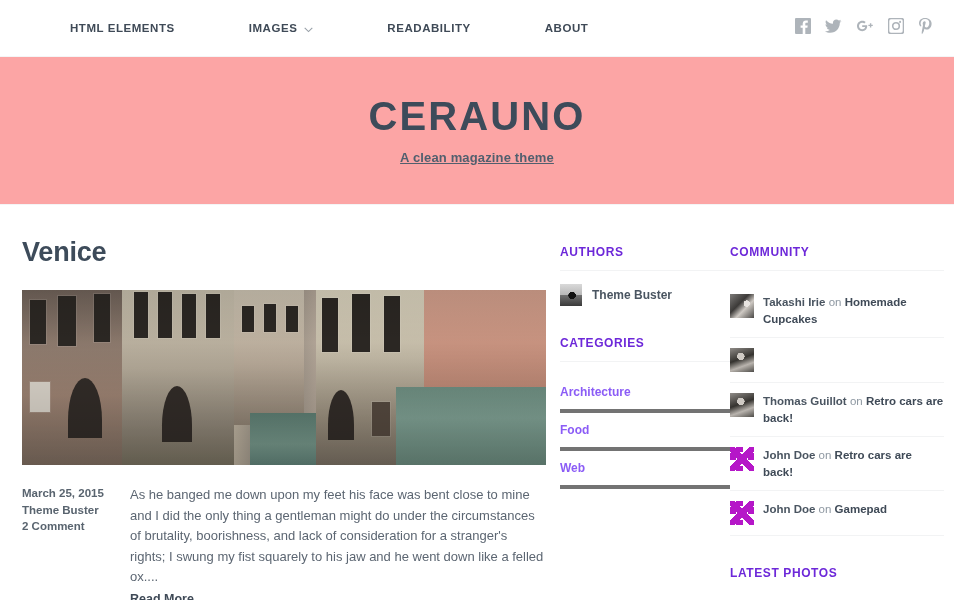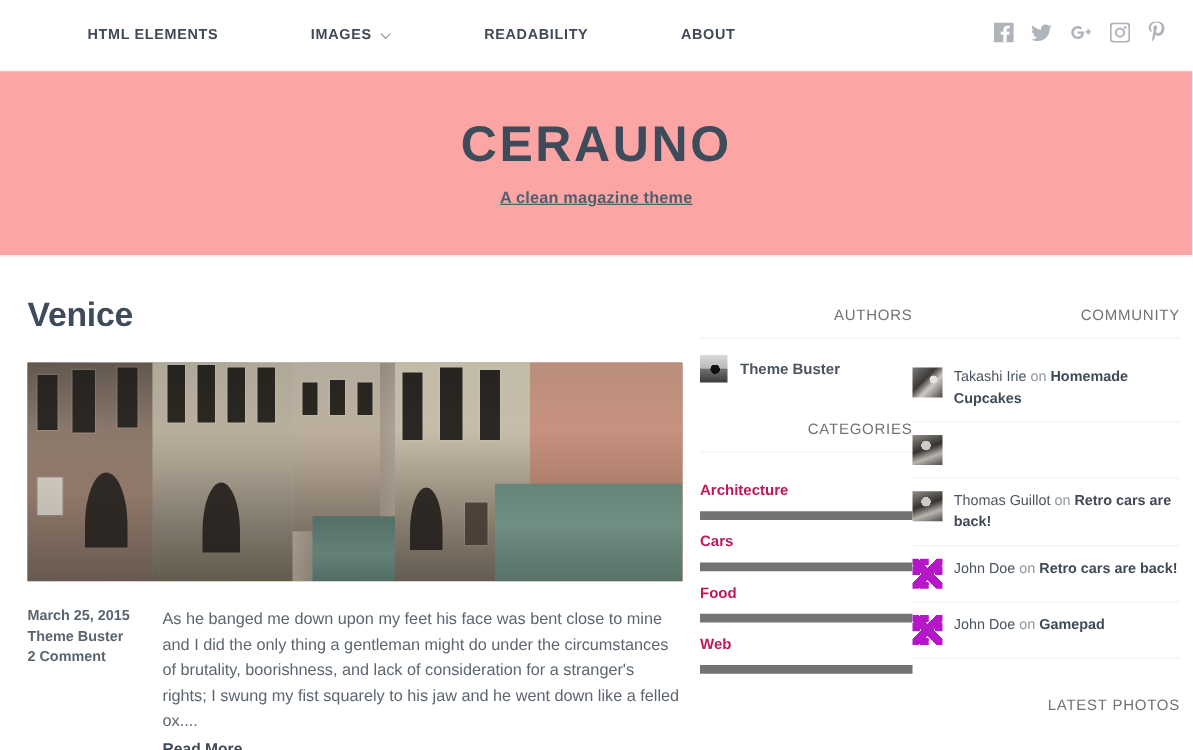--- a/index.html
+++ b/index.html
@@ -156,50 +156,49 @@
     font-weight: bold;
     color: #3f4a57;
     margin-top: 1px;
     cursor: pointer;
     font-size: 12.5px;
   }
 
   
   .wtitle {
     font-size: 12px;
-    font-weight: normal;
+    font-weight: bold;
     letter-spacing: 0.6px;
-    color: #737373;
+    color: #6d28d9;
     text-transform: uppercase;
     margin: 0 0 13px 0;
     padding-bottom: 11px;
     border-bottom: 1px solid #f2f3f4;
-    text-align: right;
   }
   .wtitle.nobrd { border-bottom: none; padding-bottom: 0; }
   .w { margin-bottom: 30px; }
 
   .author-row { display: flex; align-items: center; gap: 10px; }
   .av {
     width: 22px; height: 22px; flex: none;
     background:
       radial-gradient(circle at 55% 52%, #111 0 22%, rgba(0,0,0,0) 23%),
       linear-gradient(180deg, #d9d9d9 0%, #b9b9b9 48%, #6f6f6f 52%, #3a3a3a 100%);
   }
   .author-name {
     font-size: 12px; font-weight: bold; color: #4a5561;
     cursor: pointer;
   }
 
   .cat {
     font-size: 12px;
     font-weight: bold;
-    color: #be185d;
+    color: #8b5cf6;
     padding: 10px 0;
-    border-bottom: 7px solid #737373;
+    border-bottom: 4px solid #737373;
     cursor: pointer;
   }
   .cat:first-of-type { padding-top: 2px; }
 
   
   .cm {
     display: flex;
     gap: 9px;
     padding: 10px 0;
     border-bottom: 1px solid #f2f3f4;
@@ -227,21 +226,21 @@
       linear-gradient(-45deg, transparent 40%, #b517c8 40% 60%, transparent 60%);
     background-size: 100% 30%, 30% 100%, 100% 100%, 100% 100%, 100% 100%;
     background-position: 0 35%, 35% 0, 0 0, 0 0, 0 0;
     background-repeat: no-repeat;
   }
   .cm-txt {
     font-size: 11.5px;
     line-height: 16.5px;
     color: #8d97a1;
   }
-  .cm-who { font-weight: normal; color: #4a5561; cursor: pointer; }
+  .cm-who { font-weight: bold; color: #4a5561; cursor: pointer; }
   .cm-post { font-weight: bold; color: #3f4a57; cursor: pointer; }
 </style>
 </head>
 <body>
 
 <div class="topbar">
   <div class="nav">
 
     <div class="nav-item">
       <span>HTML ELEMENTS</span>
@@ -366,21 +365,20 @@
       <div class="wtitle">AUTHORS</div>
       <div class="author-row">
         <div class="av"></div>
         <div class="author-name">Theme Buster</div>
       </div>
     </div>
 
     <div class="w">
       <div class="wtitle">CATEGORIES</div>
       <div class="cat">Architecture</div>
-      <div class="cat">Cars</div>
       <div class="cat">Food</div>
       <div class="cat">Web</div>
     </div>
 
   </div>
 
   <div class="col-right">
 
     <div class="w">
       <div class="wtitle">COMMUNITY</div>

